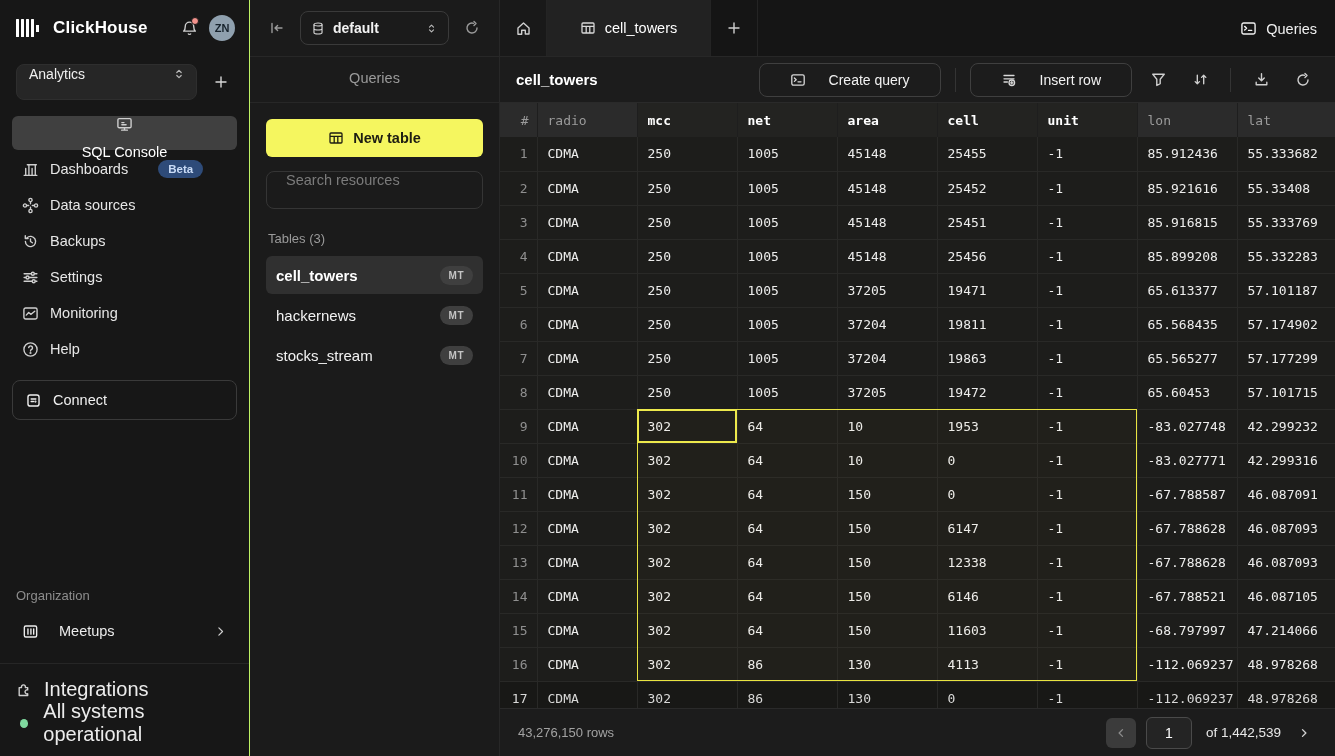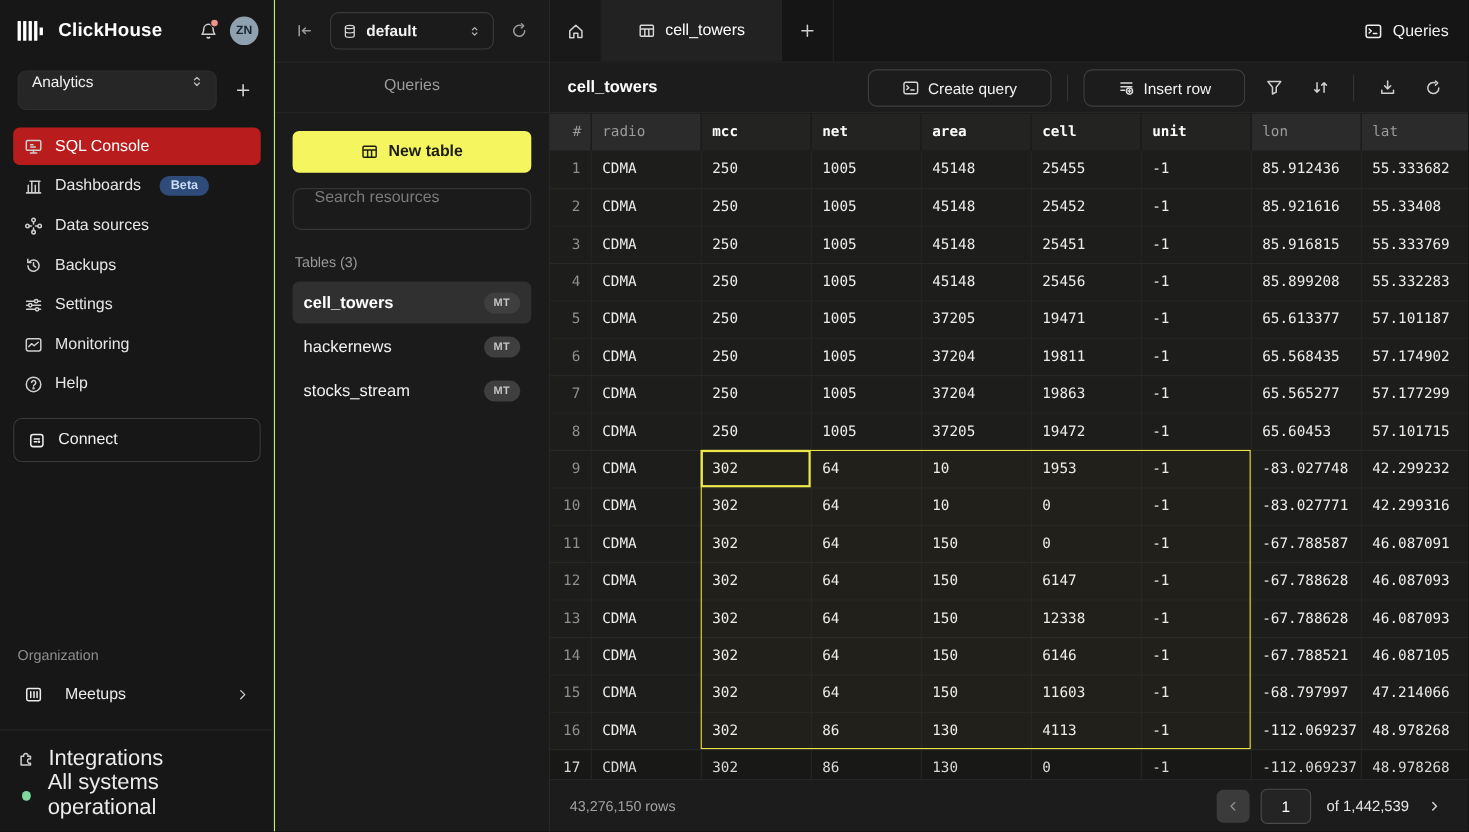--- a/index.html
+++ b/index.html
@@ -19,22 +19,22 @@
   .avatar { width:26px; height:26px; border-radius:50%; background:#8FA0AE; color:#16222c; font-size:11px; font-weight:700; display:flex; align-items:center; justify-content:center; }
 
   .workspace-row { display:flex; align-items:center; gap:12px; padding:8px 16px 16px 16px; }
   .workspace-select { flex:1; height:36px; background:#262626; border:1px solid #2e2e2e; border-radius:8px; display:flex; align-items:center; padding:0 10px 16px 12px; color:#f0f0f0; font-size:14px; cursor:pointer; }
   .workspace-select span { flex:1; }
   .plus-btn { width:24px; height:24px; display:flex; align-items:center; justify-content:center; color:#d8d8d8; cursor:pointer; }
 
   .nav { padding:0 12px; display:flex; flex-direction:column; gap:2px; }
   .nav-item { height:34px; display:flex; align-items:center; gap:11px; padding:0 10px; border-radius:6px; color:#e6e6e6; font-size:14.5px; cursor:pointer; }
   .nav-item .nicon { width:17px; height:17px; color:#cfcfcf; display:flex; align-items:center; justify-content:center; flex-shrink:0; }
-  .nav-item.active { background:#b91c1c; color:#fff; }
-  .badge-beta { margin-left:6px; background:#2E4B79; color:#C9DBF6; font-size:11.5px; font-weight:600; padding:3px 10px; border-radius:10px; }
+  .nav-item.active { background:#404040; color:#fff;flex-direction:column; }
+  .badge-beta { margin-left:19px; background:#2E4B79; color:#C9DBF6; font-size:11.5px; font-weight:600; padding:3px 10px; border-radius:10px; }
 
   .connect-btn { margin:14px 12px 0 12px; height:40px; border:1px solid #3a3a3a; border-radius:8px; display:flex; align-items:center; gap:11px; padding:0 12px; color:#f0f0f0; font-size:14.5px; cursor:pointer; }
   .side-spacer { flex:1; }
   .org-label { padding:0 16px; font-size:13px; color:#8d8d8d; margin-bottom:10px; }
   .meetups-row { margin:0 12px; height:36px; display:flex; align-items:center; gap:20px; padding:0 10px; border-radius:6px; color:#ececec; font-size:14.5px; cursor:pointer; }
   .meetups-row .grow { flex:1; }
   .side-divider { border-top:1px solid #262626; margin:14px 0 10px 0; }
   .side-footer { padding:0 16px 18px 16px; display:flex; flex-direction:column; gap:4px; }
   .foot-item { height:30px; display:flex; align-items:center; gap:11px; color:#ececec; font-size:20px; cursor:pointer; }
   .foot-item .nicon { width:17px; height:17px; color:#cfcfcf; display:flex; align-items:center; justify-content:center; }
@@ -66,21 +66,21 @@
   .main { flex:1; display:flex; flex-direction:column; background:#161616; min-width:0; }
   .main-tabbar { height:57px; background:#151515; border-bottom:1px solid #272727; display:flex; align-items:stretch; position:relative; }
   .home-tab { width:47px; display:flex; align-items:center; justify-content:center; color:#cfcfcf; border-right:1px solid #242424; cursor:pointer; background:#191919; }
   .main-tab { width:164px; background:#222222; display:flex; align-items:center; justify-content:center; gap:9px; color:#fff; font-size:14.5px; border-right:1px solid #242424; cursor:pointer; }
   .main-tab .nicon { color:#d8d8d8; }
   .add-tab { width:47px; display:flex; align-items:center; justify-content:center; color:#cfcfcf; cursor:pointer; border-right:1px solid #242424; }
   .queries-link { position:absolute; right:18px; top:0; height:57px; display:flex; align-items:center; gap:9px; color:#f0f0f0; font-size:14.5px; cursor:pointer; }
 
   .main-toolbar { height:46px; background:#1c1c1c; border-bottom:1px solid #2a2a2a; display:flex; align-items:center; padding:0 16px; gap:10px; }
   .grid-title { font-size:15px; font-weight:700; color:#fff; flex:1; }
-  .tool-btn { height:34px; border:1px solid #3f3f3f; border-radius:8px; background:transparent; display:flex; align-items:center; gap:8px; padding:0 30px; color:#f2f2f2; font-size:14px; cursor:pointer; font-family:"Liberation Sans", sans-serif; }
+  .tool-btn { height:34px; border:1px solid #3f3f3f; border-radius:8px; background:transparent; display:flex; align-items:center; gap:23px; padding:0 30px; color:#f2f2f2; font-size:14px; cursor:pointer; font-family:"Liberation Sans", sans-serif; }
   .tool-btn .nicon { color:#d8d8d8; }
   .tool-icon-btn { width:32px; height:32px; display:flex; align-items:center; justify-content:center; color:#cfcfcf; cursor:pointer; border-radius:6px; }
   .v-div { width:1px; height:24px; background:#343434; margin:0 4px; }
 
   
   .grid-viewport { position:relative; flex:1; overflow:hidden; background:#161616; }
   table.grid { border-collapse:collapse; table-layout:fixed; width:835px; font-family:"DejaVu Sans Mono", monospace; font-size:13px; }
   table.grid th { height:34px; background:#2b2b2b; color:#9b9b9b; font-weight:400; text-align:left; padding:0 0 0 10px; border-right:1px solid #1e1e1e; white-space:nowrap; overflow:hidden; }
   table.grid th.selcol { background:#232321; color:#ffffff; font-weight:700; }
   table.grid th.numcol { text-align:right; padding:0 8px 0 0; }

